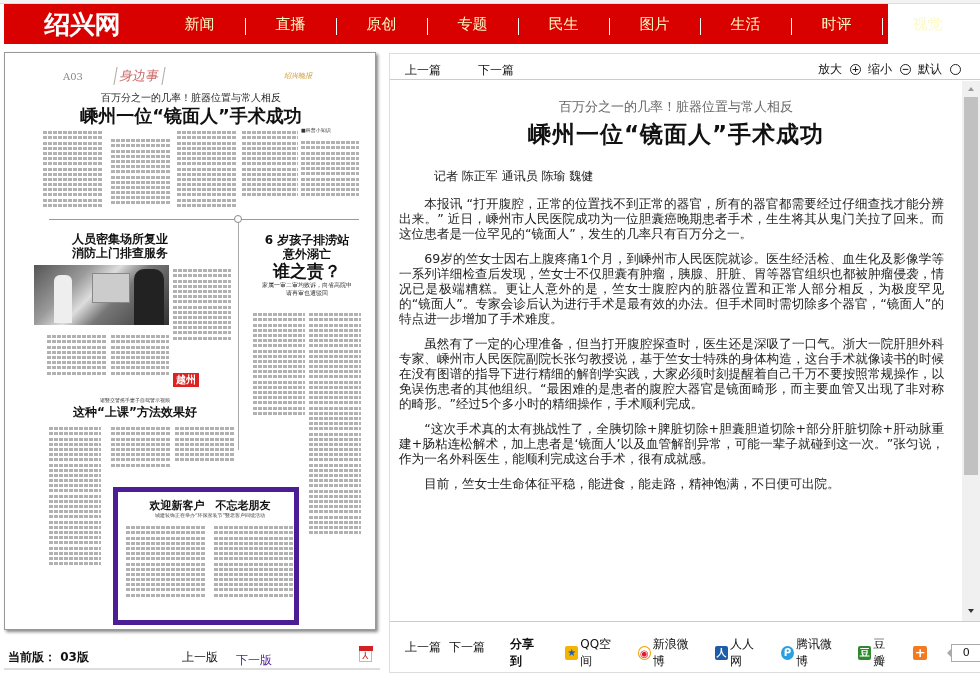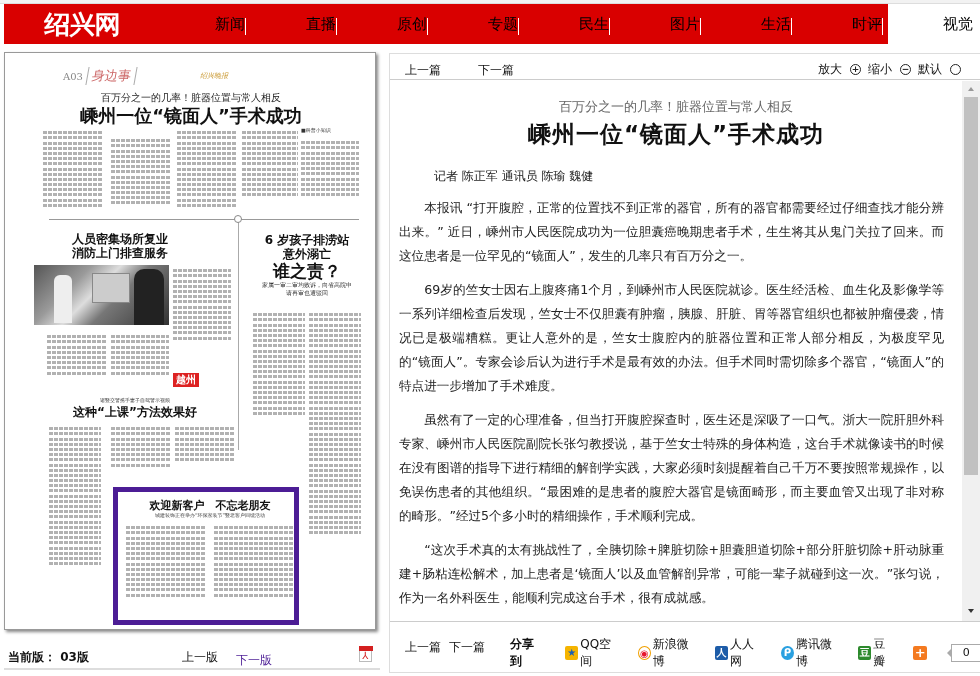--- a/index.html
+++ b/index.html
@@ -4,27 +4,27 @@
   <style>
     * { margin: 0; padding: 0; box-sizing: border-box; }
     html, body { width: 980px; height: 676px; overflow: hidden; background: #ffffff; }
     body { font-family: "DejaVu Sans", "Liberation Sans", sans-serif; color: #222; position: relative; }
 
     
     .topstrip { position: absolute; left: 0; top: 0; width: 980px; height: 4px; background: #f2f2f2; border-bottom: 1px solid #ddd; }
     .navbar { position: absolute; left: 4px; top: 4px; width: 884px; height: 40px; background: #d90000; }
     .logo { position: absolute; left: 42px; top: 4px; font-size: 25px; font-weight: bold; color: #fff; letter-spacing: -1px; font-family: "DejaVu Sans", sans-serif; transform: scaleX(1.05); }
     .navitems { position: absolute; left: 150px; top: 0; height: 40px; display: flex; align-items: center; }
-    .navitem { width: 91px; text-align: right; color: #000000; font-size: 15px; position: relative; cursor: pointer; }
+    .navitem { width: 91px; text-align: center; color: #fef9c3; font-size: 15px; position: relative; cursor: pointer; }
     .navitem + .navitem::before { content: ""; position: absolute; left: 0; top: 3px; width: 1px; height: 17px; background: #fff; }
 
     
     .leftpanel { position: absolute; left: 4px; top: 52px; width: 372px; height: 578px; border: 1px solid #999; box-shadow: 2px 2px 3px #888; background: #fff; overflow: hidden; }
     .paper { position: absolute; left: 0; top: 0; width: 372px; height: 578px; background: #fff; }
-    .p-head { position: absolute; left: 58px; top: 14px; display: flex; align-items: center; font-family: "DejaVu Serif", serif; }
+    .p-head { position: absolute; left: 58px; top: 14px; display: flex; align-items: center; font-family: "DejaVu Serif", serif; gap: 28px; }
     .p-head .pn { font-size: 10px; color: #888; }
     .p-head .sec { font-size: 13px; color: #c66; margin: 0 4px; border-left: 1px solid #aaa; border-right: 1px solid #aaa; padding: 0 4px; transform: skewX(-10deg); }
     .p-head .date { font-size: 4px; color: #999; width: 60px; }
     .p-head .brand { font-size: 7px; color: #c8962c; font-style: italic; }
     .p-sub { position: absolute; left: 0; width: 372px; top: 38px; text-align: center; font-size: 10px; color: #222; }
     .p-title { position: absolute; left: 0; width: 372px; top: 51px; text-align: center; font-size: 18px; font-weight: bold; color: #111; }
     .p-col { position: absolute; font-size: 4px; line-height: 6.6px; color: #555; overflow: hidden; word-break: break-all; }
     .p-col .gr { display: block; height: 3px; margin: 2.2px 0; background: repeating-linear-gradient(90deg, #888 0 4px, #fff 4px 5px); opacity: 0.65; }
     .p-note-h { position: absolute; left: 296px; top: 74px; font-size: 5px; color: #333; }
     .p-divider { position: absolute; left: 44px; top: 166px; width: 310px; height: 1px; background: #999; }
@@ -54,21 +54,21 @@
     .tb-prev { position: absolute; left: 15px; top: 8px; cursor: pointer; }
     .tb-next { position: absolute; left: 88px; top: 8px; cursor: pointer; }
     .tb-zoom { position: absolute; right: 20px; top: 7px; display: flex; align-items: center; gap: 3px; }
     .tb-zoom .zbtn { display: flex; align-items: center; gap: 8px; cursor: pointer; margin-left: 4px; }
     .circ { display: inline-block; width: 11px; height: 11px; border: 1px solid #222; border-radius: 50%; position: relative; font-size: 9px; line-height: 9px; text-align: center; color: #222; font-weight: bold; }
 
     .article { position: absolute; left: 0; top: 27px; width: 572px; height: 540px; overflow: hidden; padding: 0 0 0 0; }
     .a-sub { position: absolute; left: 0; width: 572px; top: 17px; text-align: center; font-size: 13px; color: #666; }
     .a-title { position: absolute; left: 0; width: 572px; top: 38px; text-align: center; font-size: 23px; font-weight: bold; color: #111; letter-spacing: 1px; }
     .a-byline { position: absolute; left: 44px; top: 87px; font-size: 12px; color: #222; }
-    .a-body { position: absolute; left: 9px; top: 115px; width: 545px; font-size: 12.6px; line-height: 24px; color: #222; }
+    .a-body { position: absolute; left: 9px; top: 115px; width: 545px; font-size: 12.6px; line-height: 15px; color: #222; }
     .a-body p { text-indent: 2em; margin-bottom: 10px; text-align: justify; }
 
     .scrollbar { position: absolute; left: 572px; top: 27px; width: 19px; height: 540px; background: #f0f0f0; }
     .sb-up { position: absolute; left: 0; top: 4px; width: 19px; height: 10px; cursor: pointer; }
     .sb-up::after { content: ""; position: absolute; left: 6px; top: 2px; border-left: 3px solid transparent; border-right: 3px solid transparent; border-bottom: 4px solid #999; }
     .sb-thumb { position: absolute; left: 2px; top: 16px; width: 14px; height: 378px; background: #c1c1c1; cursor: pointer; }
     .sb-down { position: absolute; left: 0; top: 526px; width: 19px; height: 10px; cursor: pointer; }
     .sb-down::after { content: ""; position: absolute; left: 6px; top: 2px; border-left: 3px solid transparent; border-right: 3px solid transparent; border-top: 4px solid #333; }
 
     .a-footer { position: absolute; left: 0; top: 567px; width: 591px; height: 53px; border-top: 1px solid #ccc; font-size: 12px; color: #111; }

